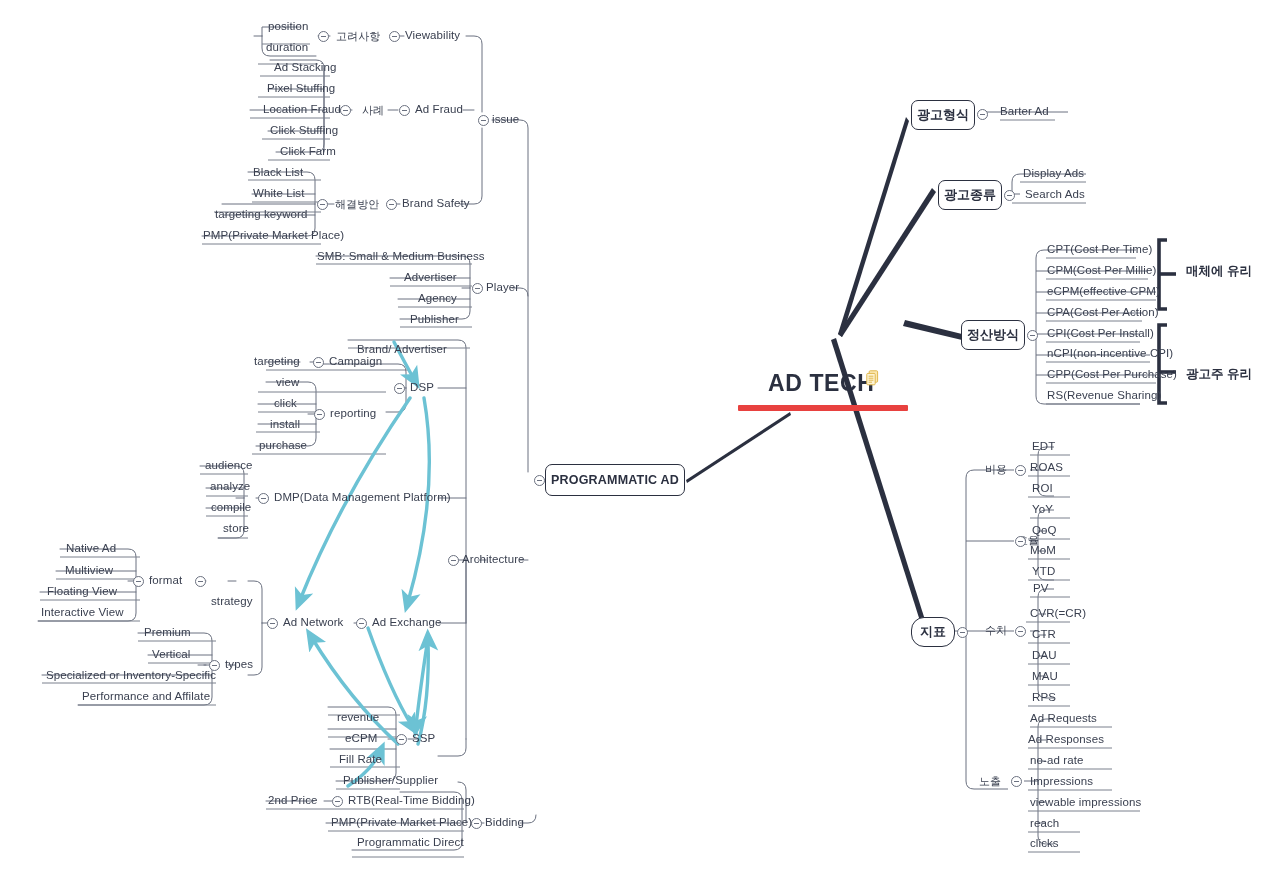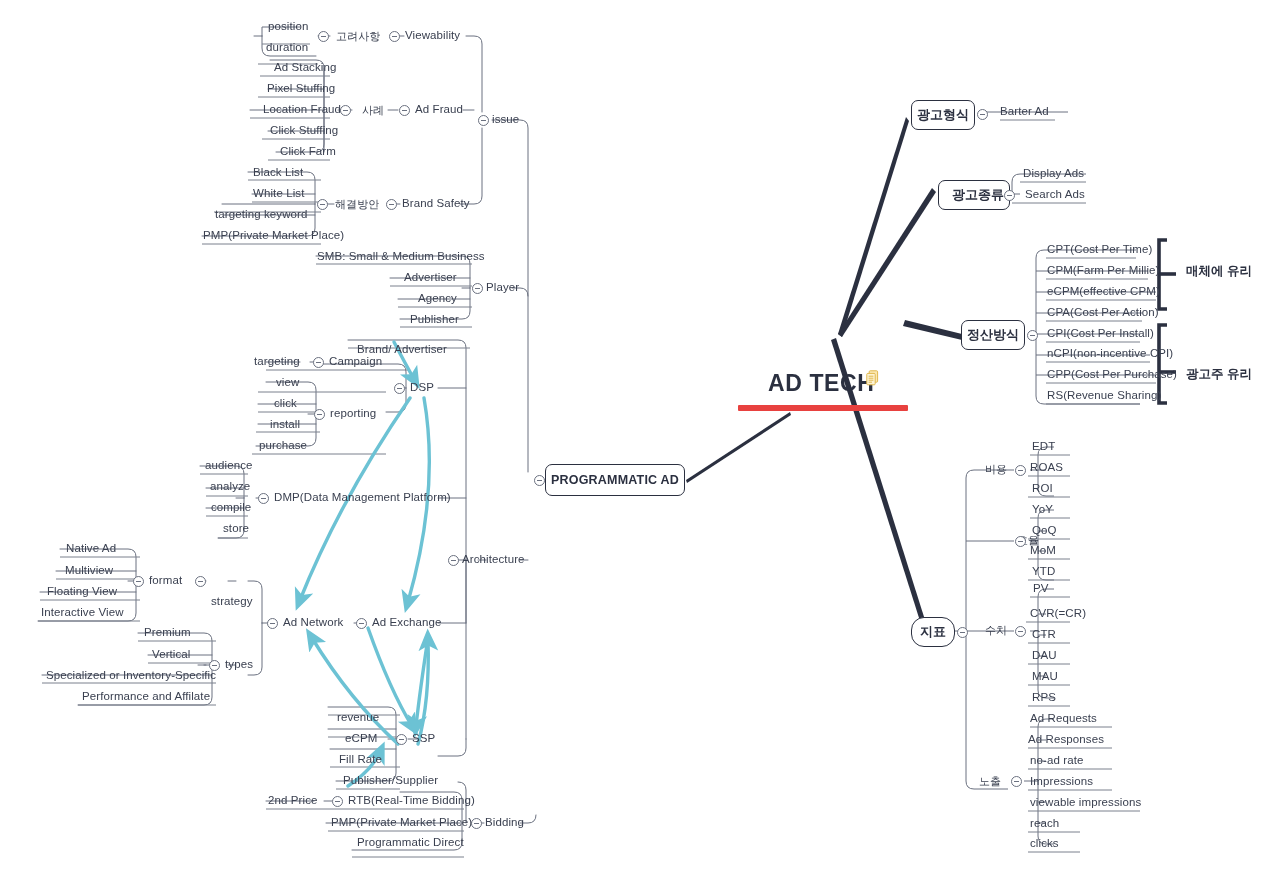--- a/index.html
+++ b/index.html
@@ -322,35 +322,35 @@
     </g>
   </svg>
   <div style="position:absolute;left:738px;top:405px;width:170px;height:6px;background:#e8413f;border-radius:1px;"></div>
 
   <div class="node-box prog" style="left:545px;top:464px;width:138px;height:30px;">PROGRAMMATIC AD</div>
   <div class="collapse" style="left:534px;top:475px;"></div>
 
   <div class="node-box" style="left:911px;top:100px;width:62px;height:28px;">광고형식</div>
   <div class="collapse" style="left:977px;top:109px;"></div>
 
-  <div class="node-box" style="left:938px;top:180px;width:62px;height:28px;padding-left:8px;">광고종류</div>
+  <div class="node-box" style="left:938px;top:180px;width:62px;height:28px;">광고종류</div>
   <div class="collapse" style="left:1004px;top:190px;"></div>
 
   <div class="node-box" style="left:961px;top:320px;width:62px;height:28px;">정산방식</div>
   <div class="collapse" style="left:1027px;top:330px;"></div>
 
   <div class="node-box" style="left:911px;top:617px;width:42px;height:28px;border-radius:13px;">지표</div>
   <div class="collapse" style="left:957px;top:627px;"></div>
 
   <div class="lbl" style="left:1000px;top:106px;">Barter Ad</div>
   <div class="lbl" style="left:1023px;top:168px;">Display Ads</div>
   <div class="lbl" style="left:1025px;top:189px;">Search Ads</div>
 
   <div class="lbl" style="left:1047px;top:244px;">CPT(Cost Per Time)</div>
-  <div class="lbl" style="left:1047px;top:265px;">CPM(Farm Per Millie)</div>
+  <div class="lbl" style="left:1047px;top:265px;">CPM(Cost Per Millie)</div>
   <div class="lbl" style="left:1047px;top:286px;">eCPM(effective CPM)</div>
   <div class="lbl" style="left:1047px;top:307px;">CPA(Cost Per Action)</div>
   <div class="lbl" style="left:1047px;top:328px;">CPI(Cost Per Install)</div>
   <div class="lbl" style="left:1047px;top:348px;">nCPI(non-incentive CPI)</div>
   <div class="lbl" style="left:1047px;top:369px;">CPP(Cost Per Purchase)</div>
   <div class="lbl" style="left:1047px;top:390px;">RS(Revenue Sharing)</div>
 
   <div class="bracket-lbl" style="left:1186px;top:263px;">매체에 유리</div>
   <div class="bracket-lbl" style="left:1186px;top:366px;">광고주 유리</div>
 

